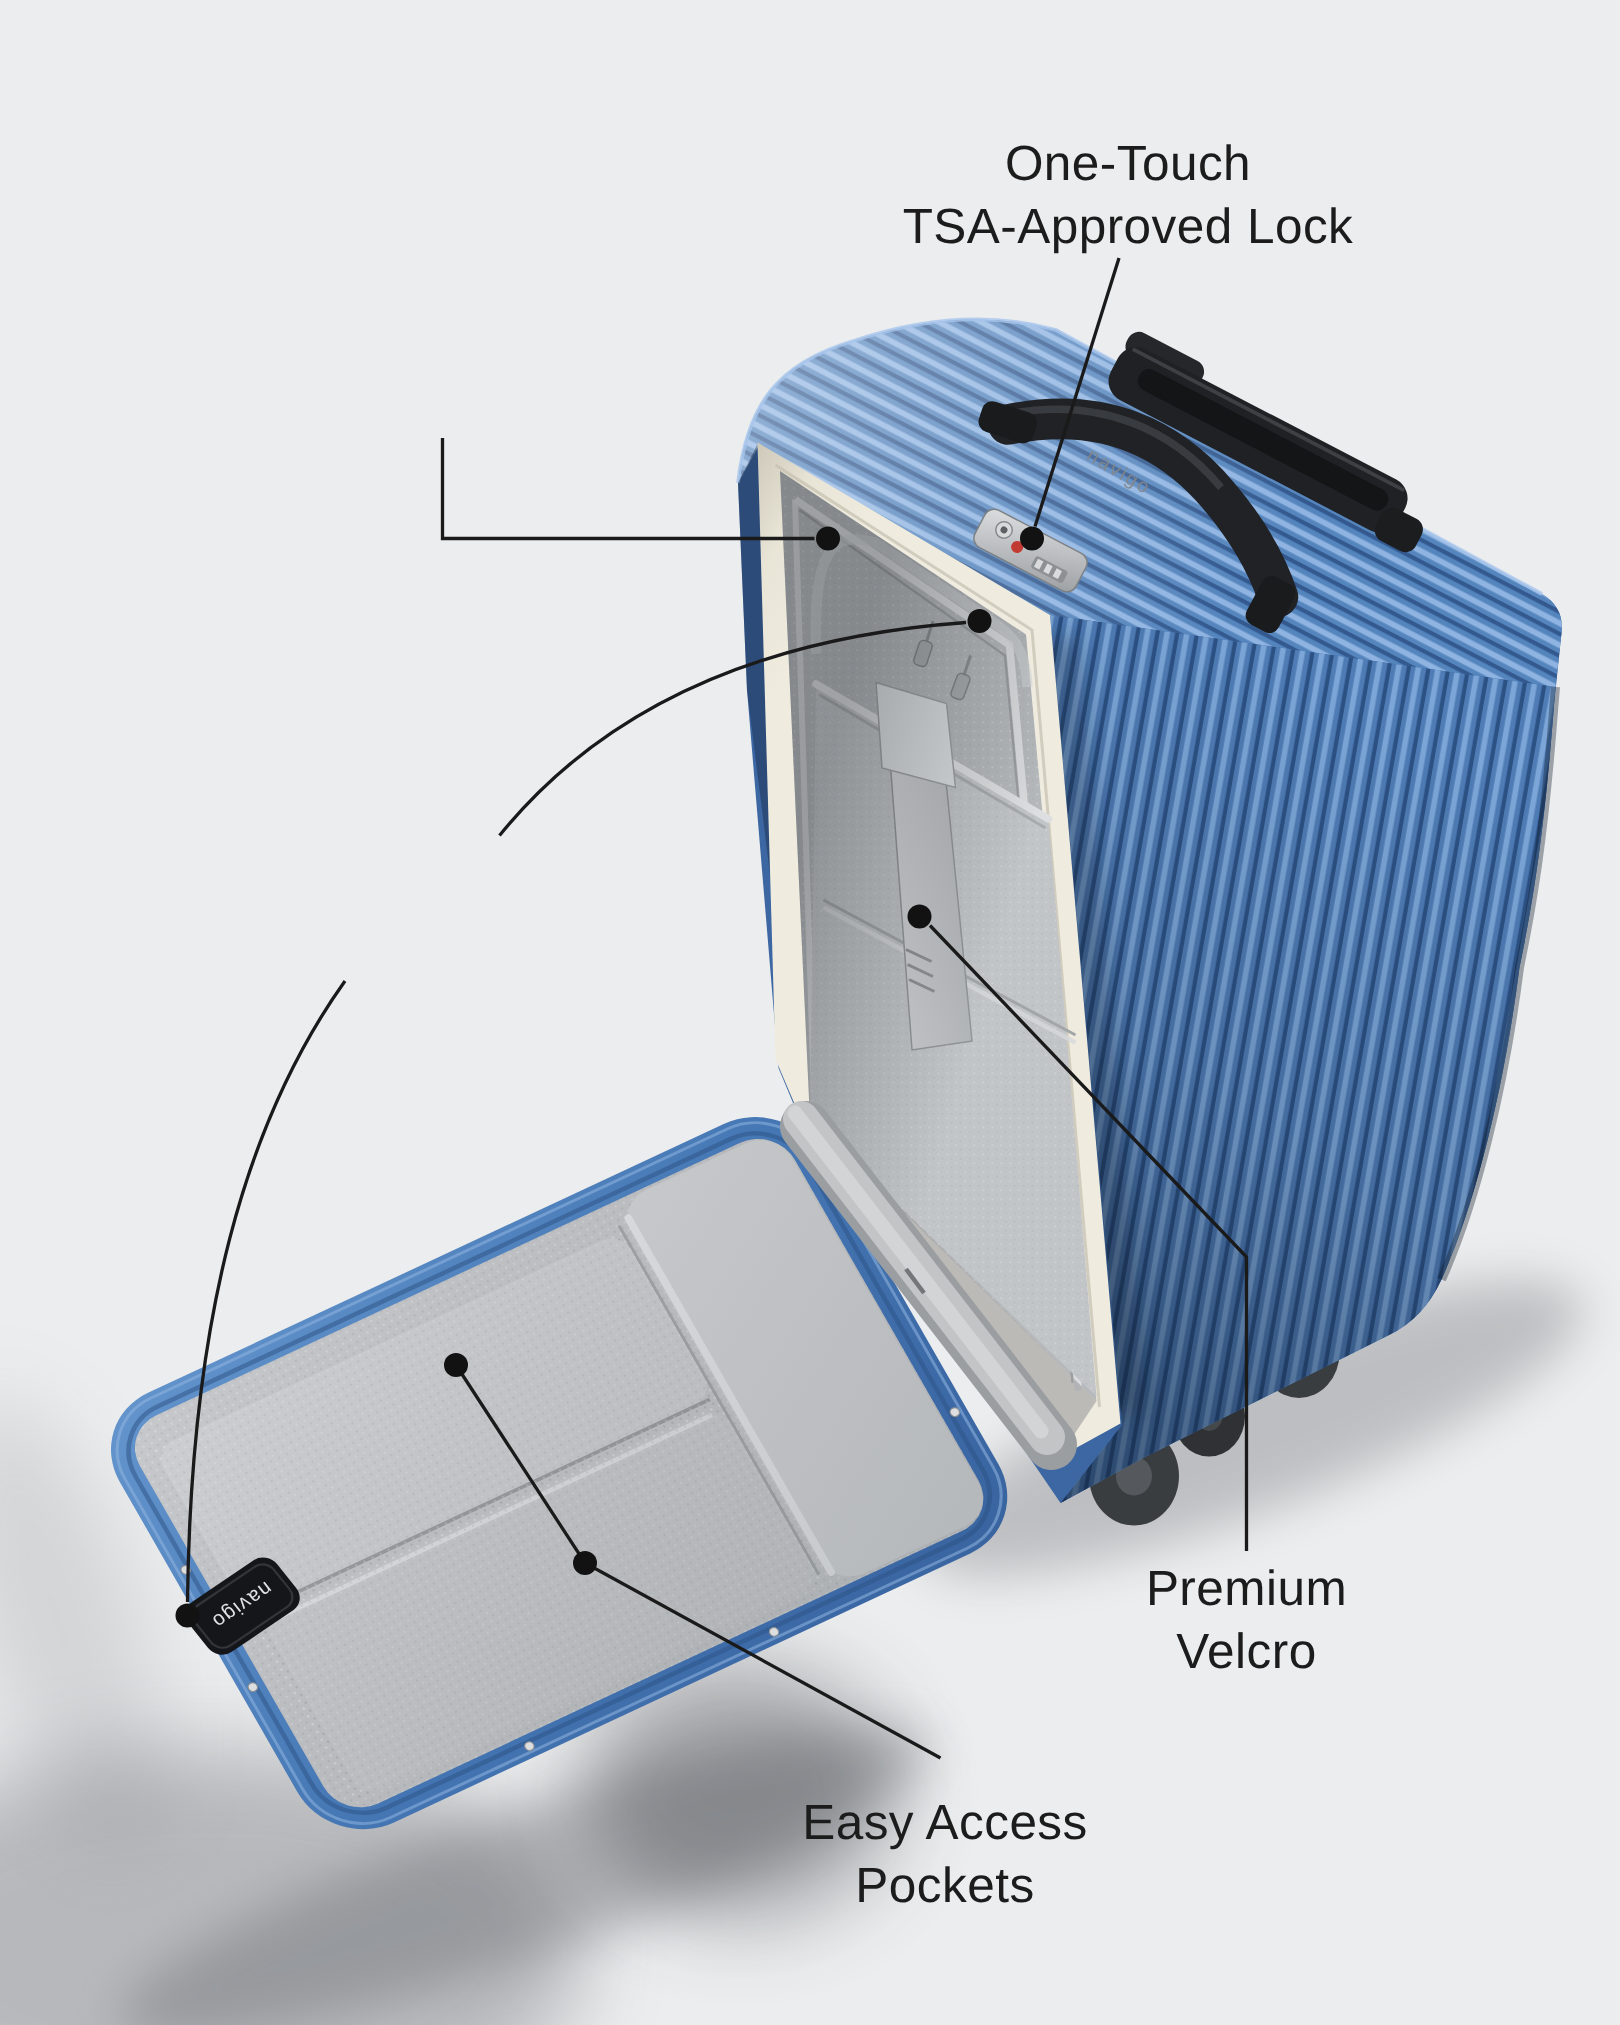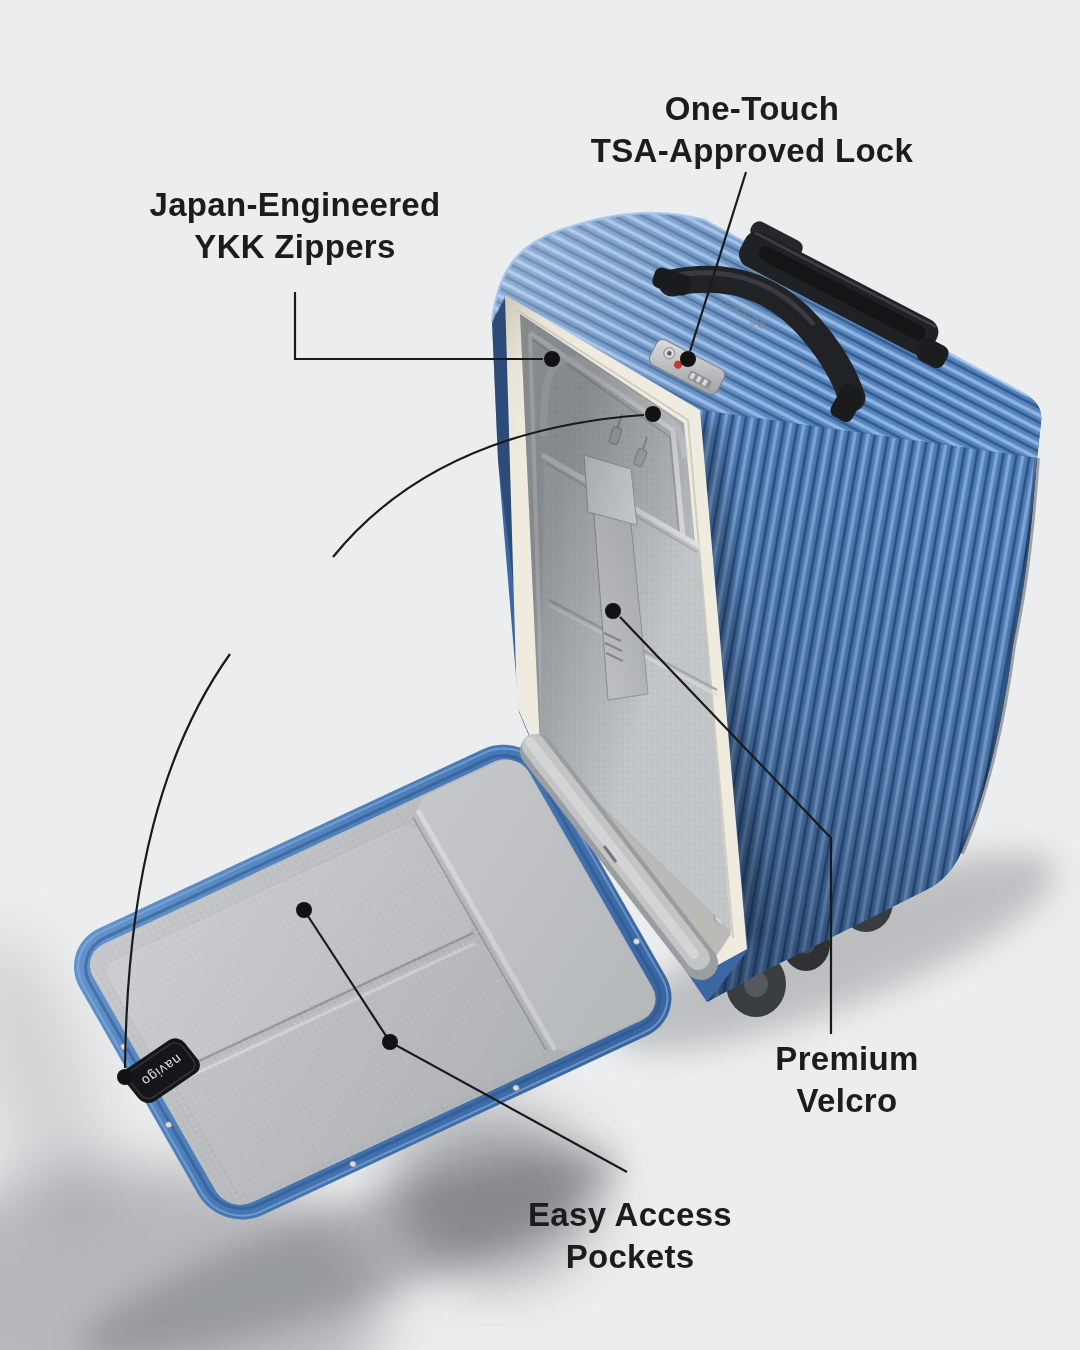--- a/index.html
+++ b/index.html
@@ -8,21 +8,21 @@
     background:#ecedee;
     font-family:"Liberation Sans", sans-serif;
   }
   .scene{position:absolute;left:0;top:0;}
   .callout-label{
     position:absolute;
     transform:translateX(-50%);
     text-align:center;
     white-space:pre-line;
     font-size:33px;
-    font-weight:700;
+    font-weight:400;
     line-height:1.28;
     letter-spacing:0.3px;
     color:#1c1c1c;
   }
 </style>
 </head>
 <body>
 
 <div class="stage">
 
@@ -238,21 +238,19 @@
     <circle cx="552" cy="359" r="8"></circle>
     <circle cx="688" cy="359" r="8"></circle>
     <circle cx="653" cy="414" r="8"></circle>
     <circle cx="125" cy="1077" r="8"></circle>
     <circle cx="613" cy="611" r="8"></circle>
     <circle cx="390" cy="1042" r="8"></circle>
     <circle cx="304" cy="910" r="8"></circle>
   </g>
 </svg>
 
-  <div class="callout-label" style="left:295px; top:184px;">Japan-Engineered
-YKK Zippers</div>
   <div class="callout-label" style="left:752px; top:88px;">One-Touch
 TSA-Approved Lock</div>
-  <div class="callout-label" style="left:831px; top:1038px;margin-left:16px;">Premium
+  <div class="callout-label" style="left:831px; top:1038px;">Premium
 Velcro</div>
   <div class="callout-label" style="left:630px; top:1176px;margin-top:18px;">Easy Access
 Pockets</div>
 </div>
 
 </body></html>

